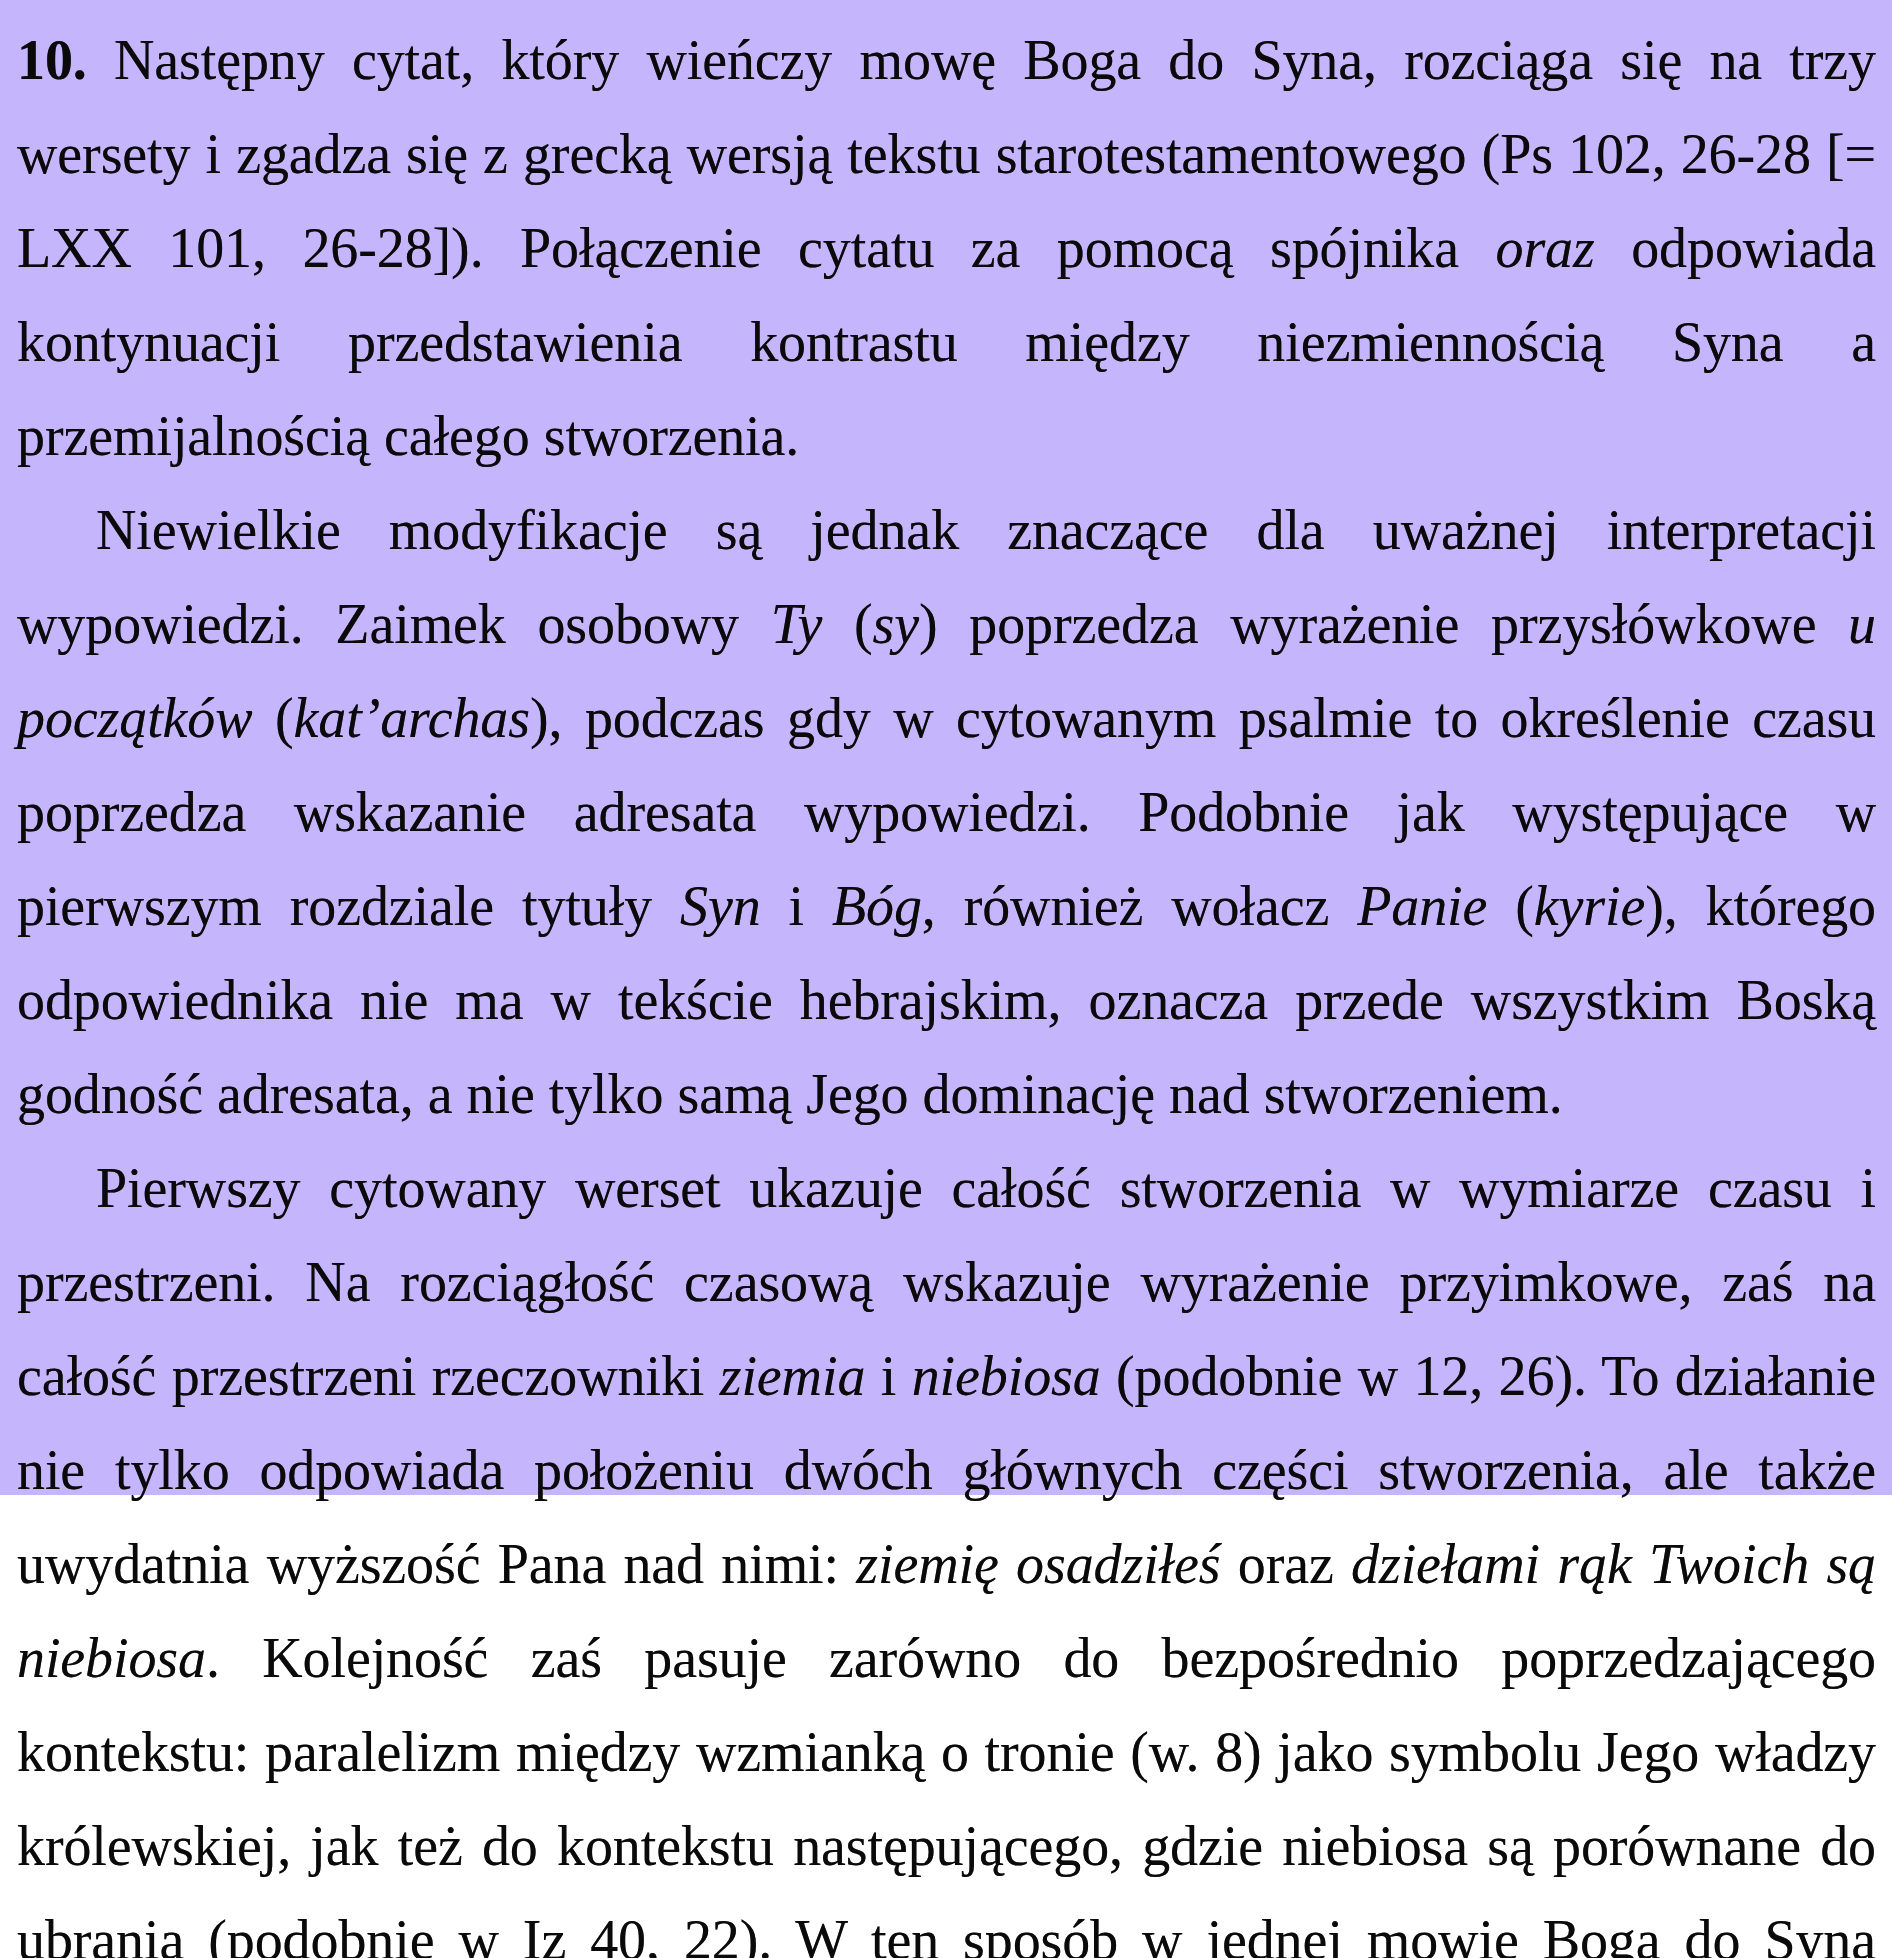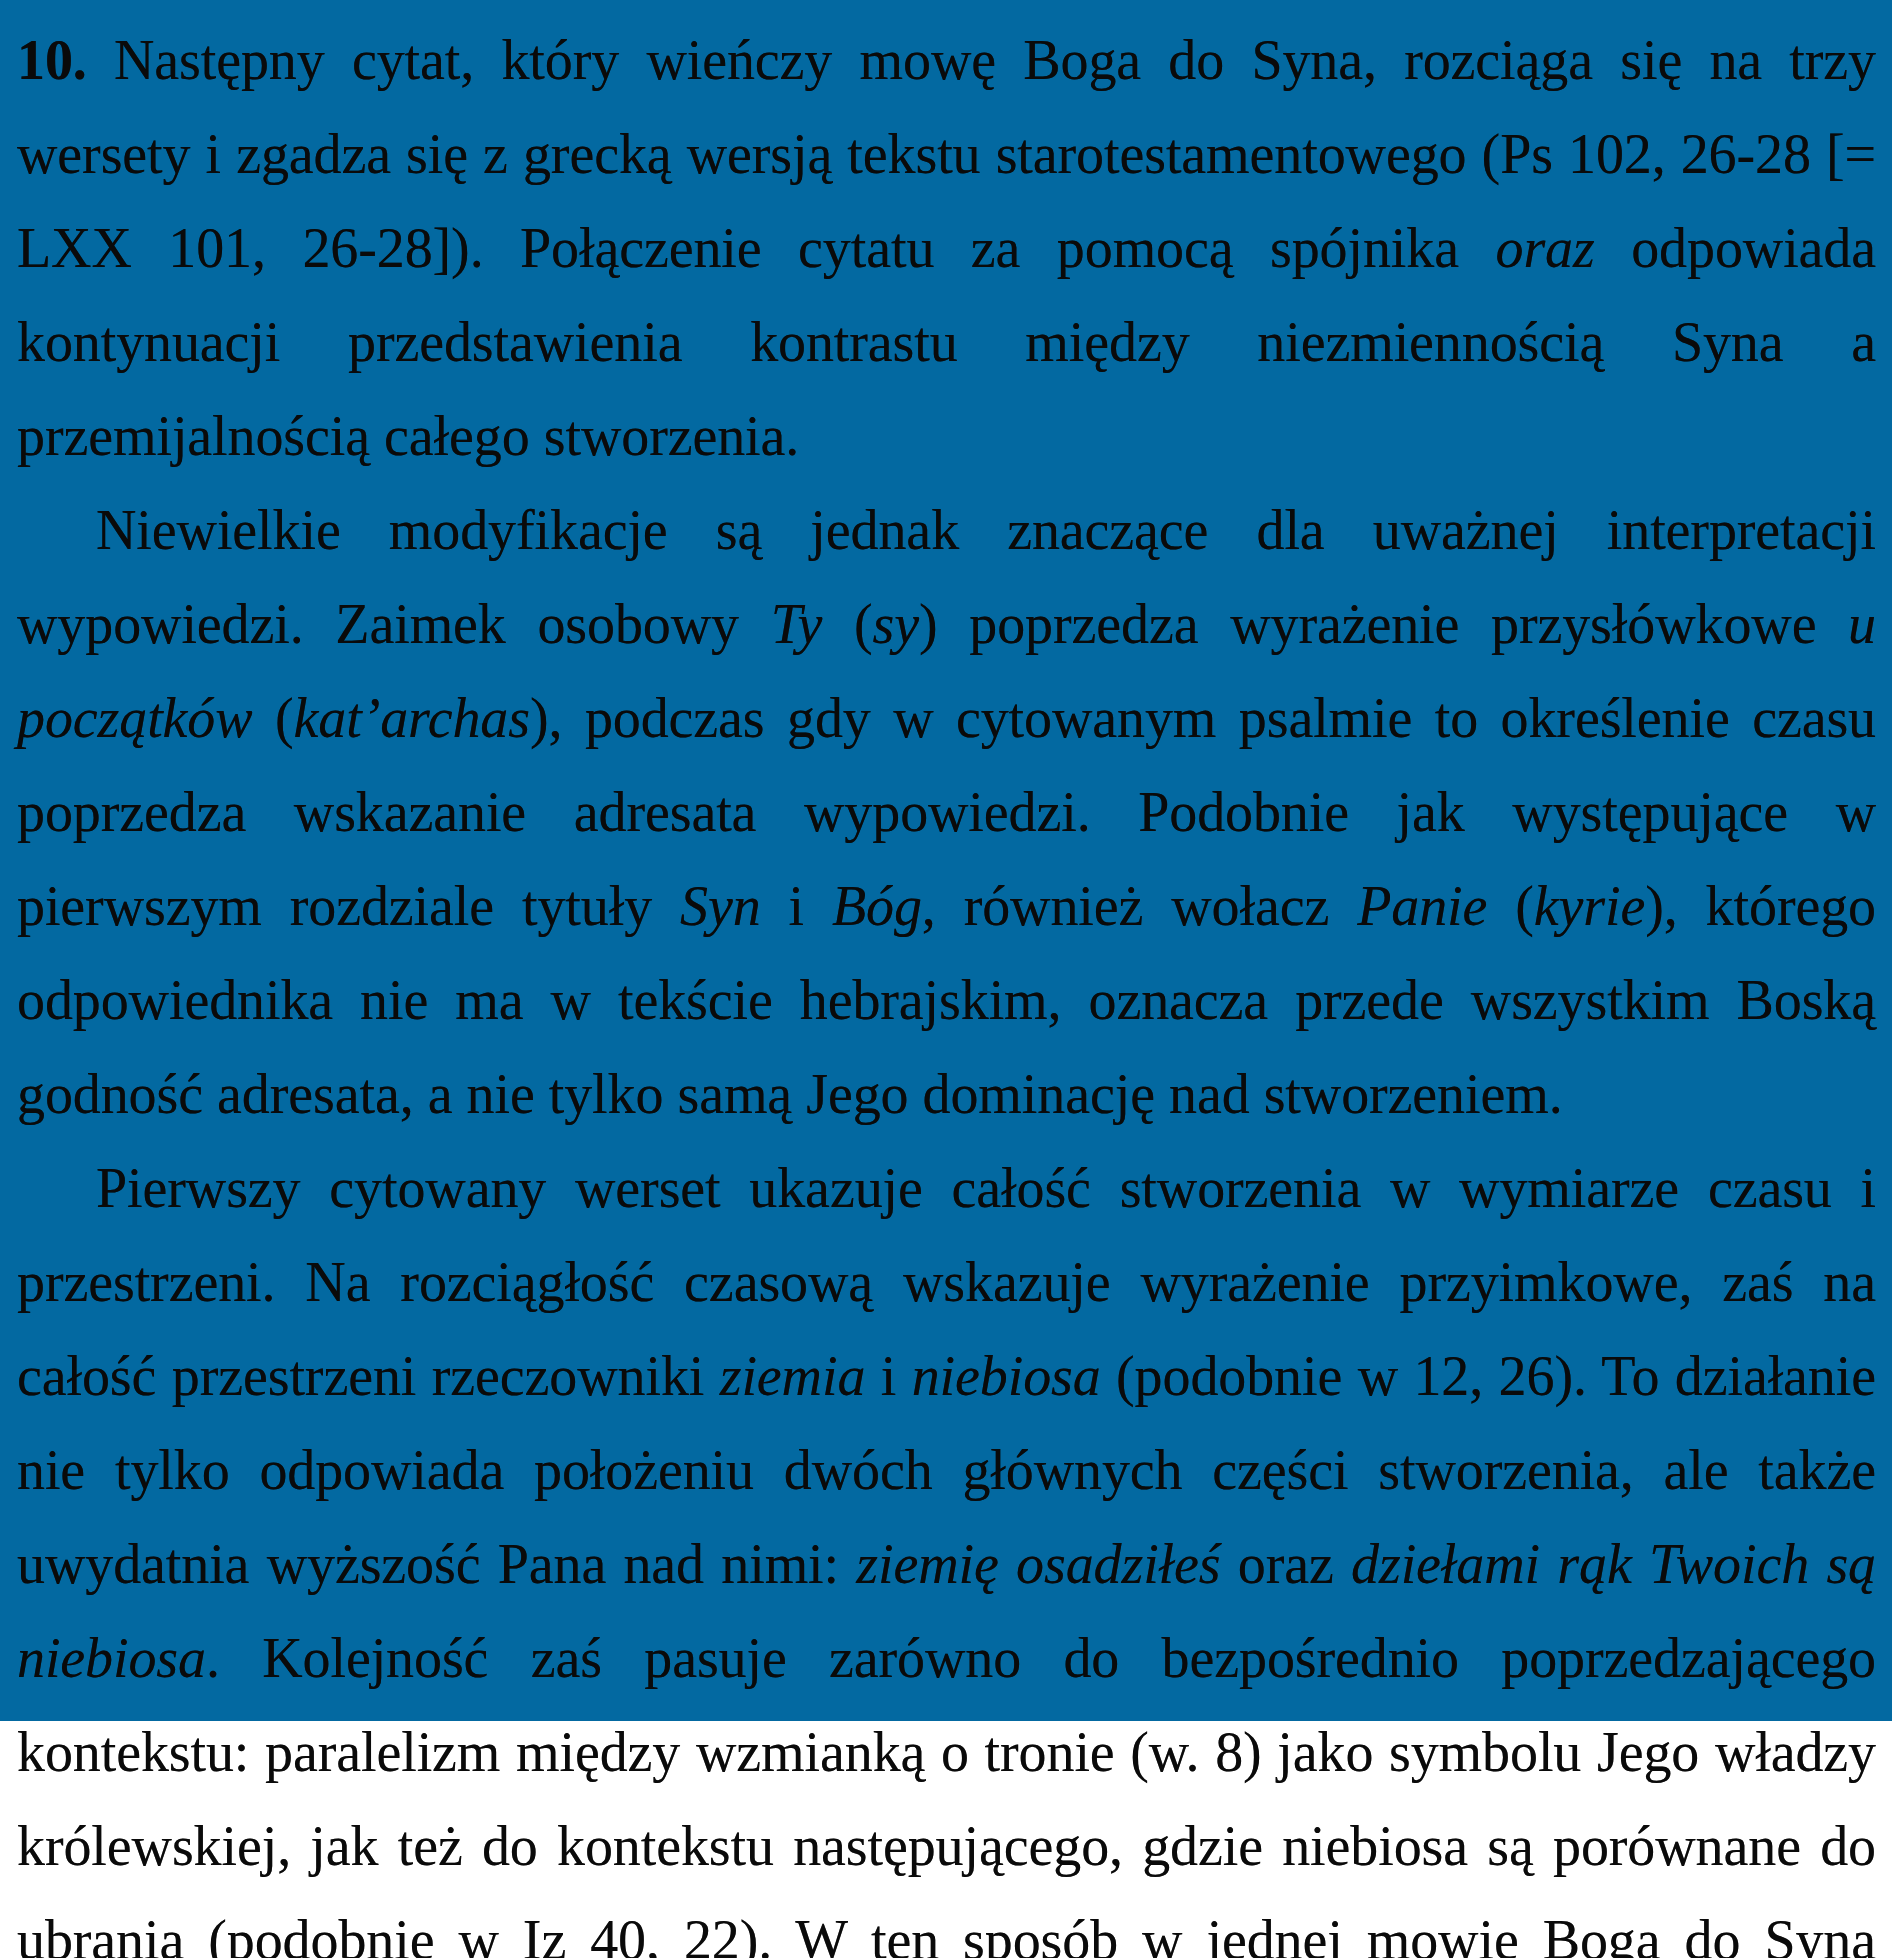--- a/index.html
+++ b/index.html
@@ -12,22 +12,22 @@
     width: 1893px;
     height: 1959px;
     font-family: "Liberation Serif", "DejaVu Serif", serif;
     color: #0d0d0d;
     overflow: hidden;
   }
 
   #page {
     position: relative;
     width: 1893px;
-    height: 1721px;
-    background: #0369a1;
+    height: 1495px;
+    background: #c4b5fd;
     box-sizing: border-box;
     padding: 13.2px 17px 0 17px;
   }
 
   .body-text {
     font-size: 56px;
     line-height: 94px;
     text-align: justify;
     text-justify: inter-word;
     letter-spacing: -0.1px;

